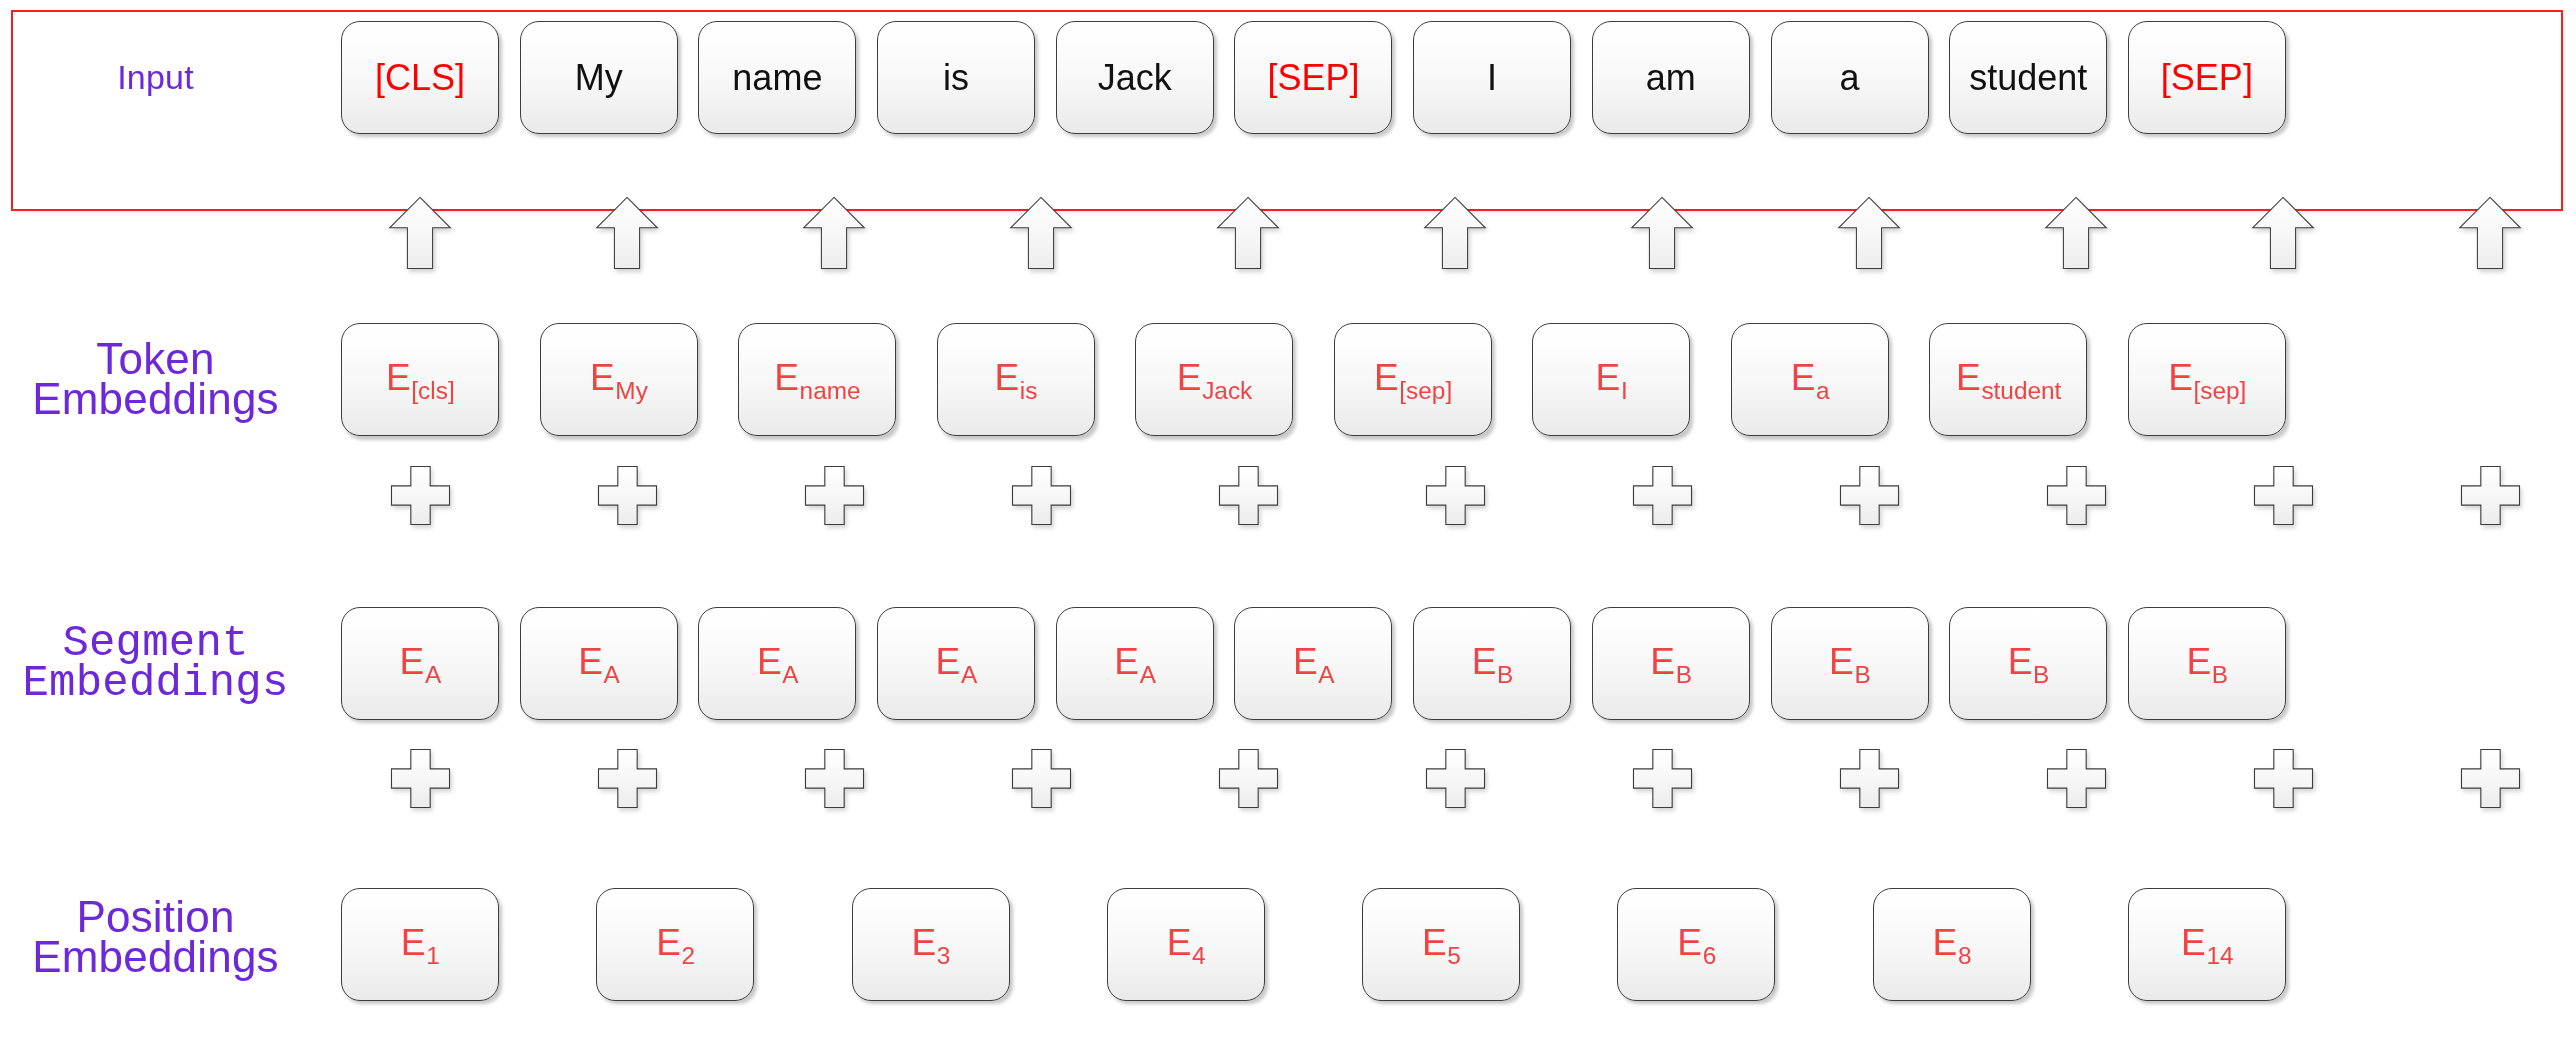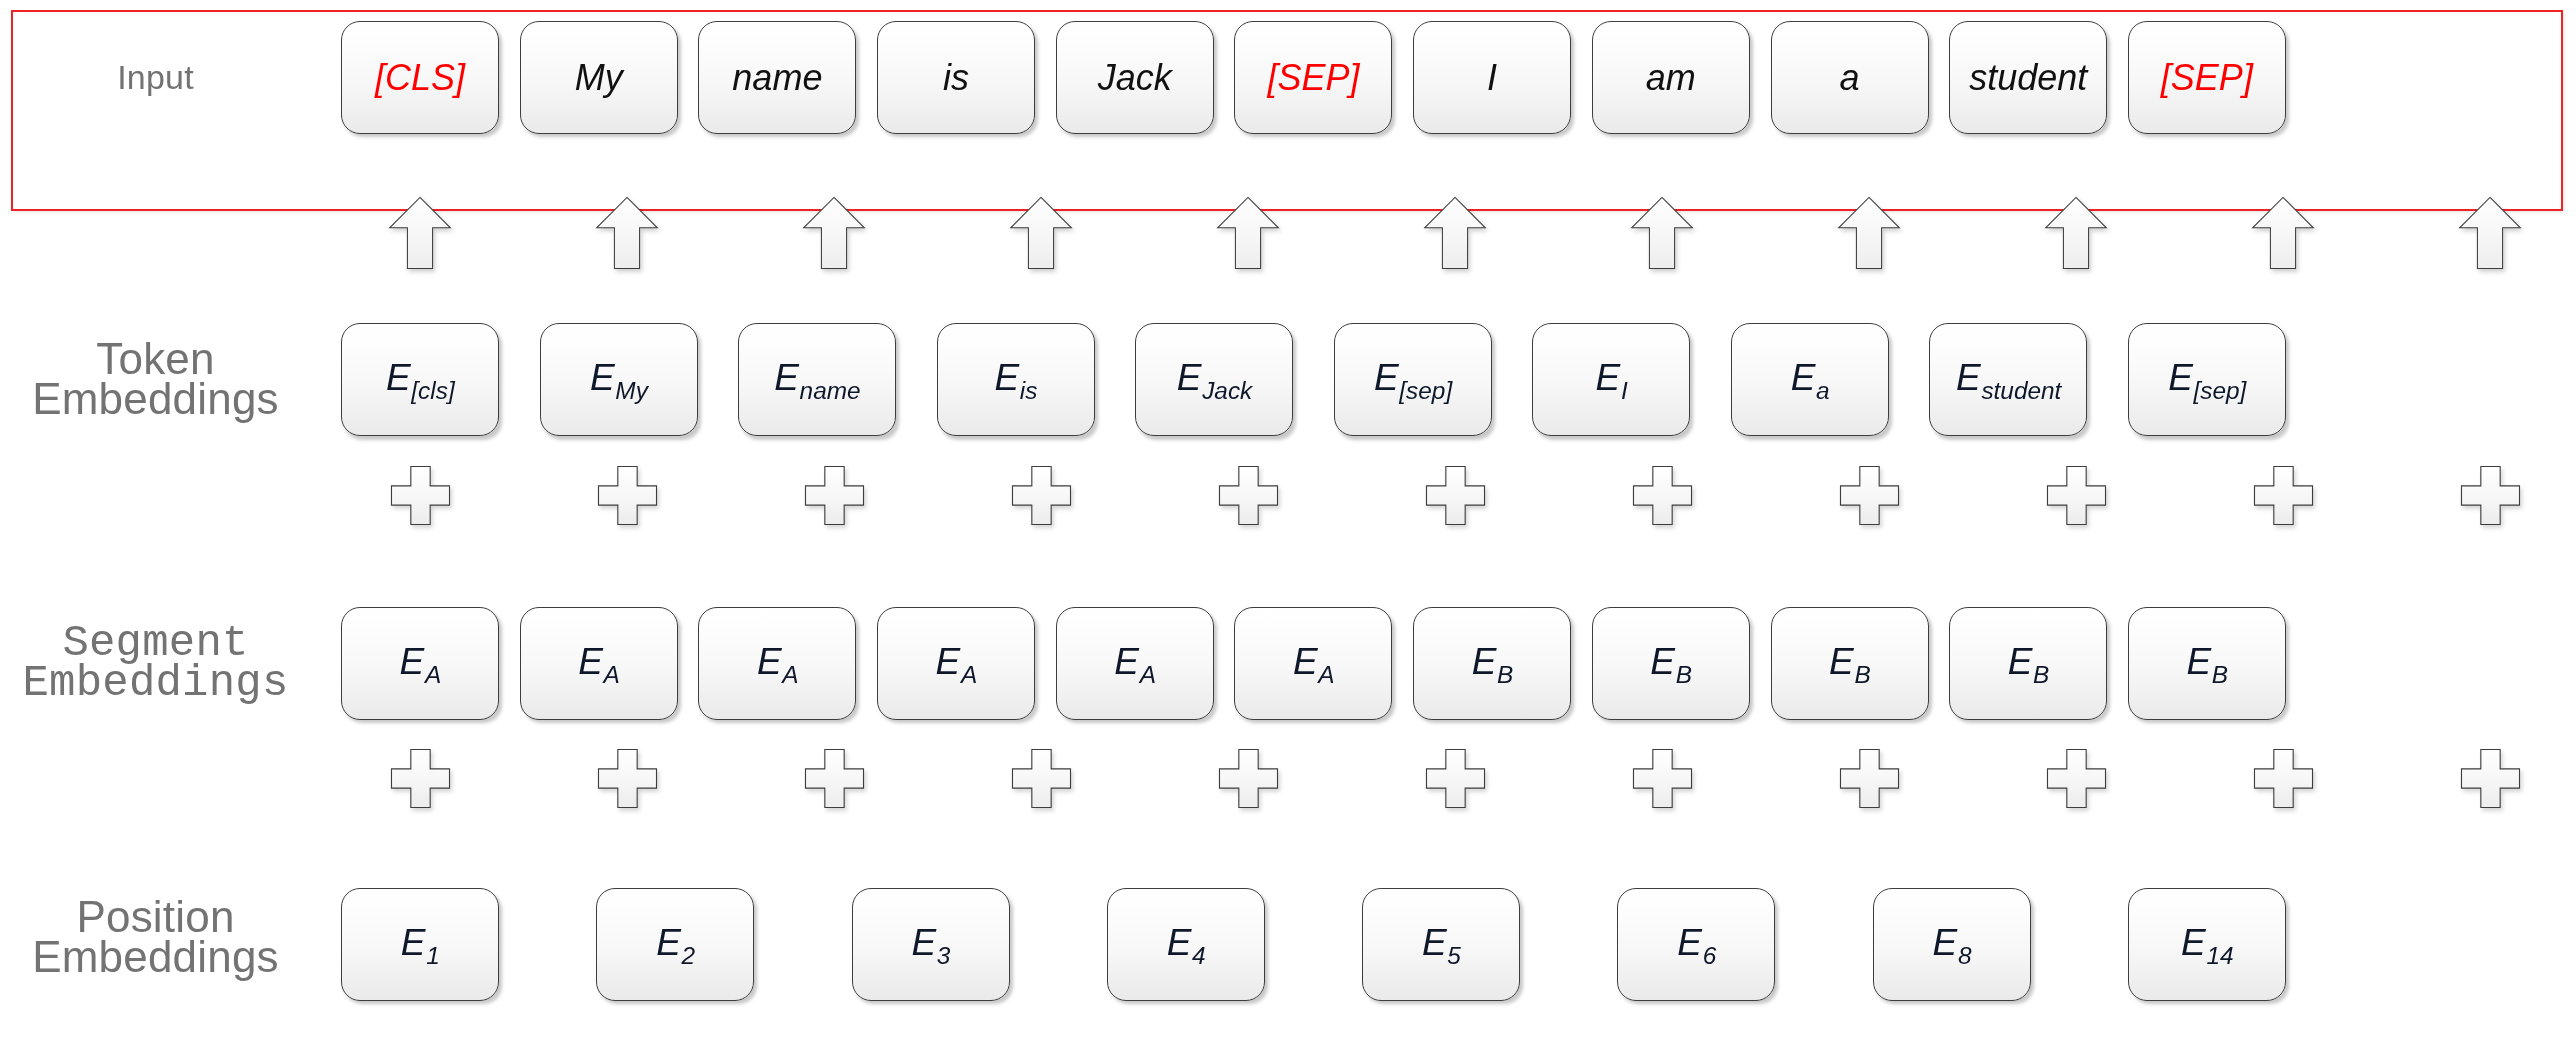--- a/index.html
+++ b/index.html
@@ -34,38 +34,37 @@
     position: absolute;
     left: 0;
     width: 2576px;
     height: 0;
   }
   .row-label {
     position: absolute;
     left: 0;
     width: 311px;
     text-align: center;
-    color: #737373;
+    color: #6d28d9;
     font-size: 34px;
     line-height: 40px;
     font-family: "Liberation Sans", sans-serif;
     letter-spacing: 0.2px;
   }
   .row-label.two-line { font-size: 44px; }
 
   
   .cells {
     position: absolute;
     left: 341px;
     top: 0;
     width: 1945px;
     display: flex;
     align-items: flex-end;
     justify-content: space-between;
-    font-style: italic;
   }
   .cell {
     position: relative;
     width: 158px;
     height: 113px;
     display: flex;
     align-items: center;
     justify-content: center;
     box-sizing: border-box;
   }
@@ -91,21 +90,21 @@
     white-space: nowrap;
   }
   .cell-text.special { color: #ff0000; }
 
   
   .emb {
     position: relative;
     z-index: 2;
     font-size: 37px;
     line-height: 37px;
-    color: #0f172a;
+    color: #ef4444;
     font-family: "Liberation Sans", sans-serif;
     white-space: nowrap;
     display: inline-block;
   }
   .emb .sub {
     font-size: 24.4px;
     vertical-align: baseline;
     position: relative;
     top: 9px;
     left: 0.7px;

